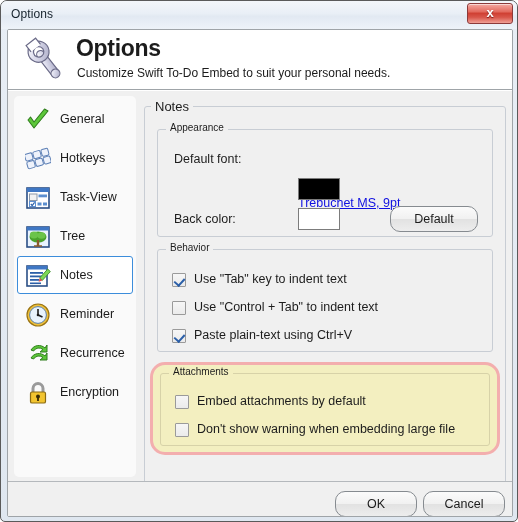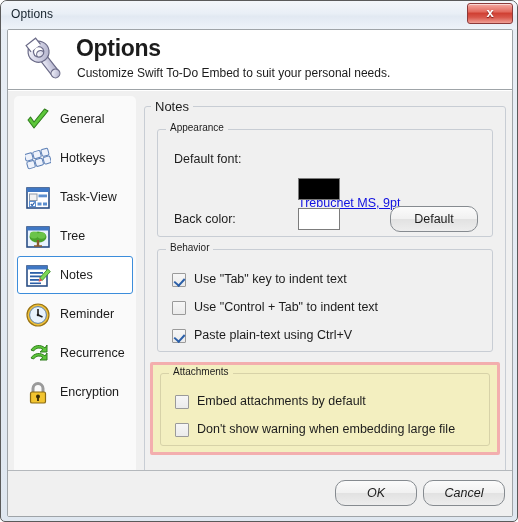--- a/index.html
+++ b/index.html
@@ -161,21 +161,21 @@
 
   #gbox-appearance { left: 12px; top: 22px; right: 12px; height: 108px; }
   #gbox-behavior   { left: 12px; top: 142px; right: 12px; height: 103px; }
 
   
   #attach-highlight {
     position: absolute;
     left: 5px; top: 255px; right: 5px; height: 93px;
     background: #f3efc0;
     border: 3px solid #f3aeae;
-    border-radius: 2px;
+    border-radius: 15px;
   }
   #gbox-attachments {
     position: absolute;
     left: 7px; top: 8px; right: 7px; bottom: 6px;
     border: 1px solid #d7d2a8;
     border-radius: 3px;
   }
   #gbox-attachments > .gtitle { background: #f3efc0; }
 
   
@@ -256,24 +256,23 @@
   #cb-tab      { top: 22px; }
   #cb-ctrltab  { top: 50px; }
   #cb-paste    { top: 78px; }
   #cb-embed    { top: 20px; }
   #cb-nowarn   { top: 48px; }
 
   
   #footer {
     position: absolute;
     left: 0; right: 0; bottom: 0;
-    height: 46px;
+    height: 35px;
     background: #f0f0f0;
     border-top: 1px solid #b4b8bc;
-    font-style: italic;
   }
   #btn-ok     { right: 95px; top: 9px;  width: 82px; height: 26px; line-height: 24px; }
   #btn-cancel { right: 7px;  top: 9px;  width: 82px; height: 26px; line-height: 24px; }
 </style>
 </head>
 <body>
 
 <div id="window">
 
   <div id="titlebar">

